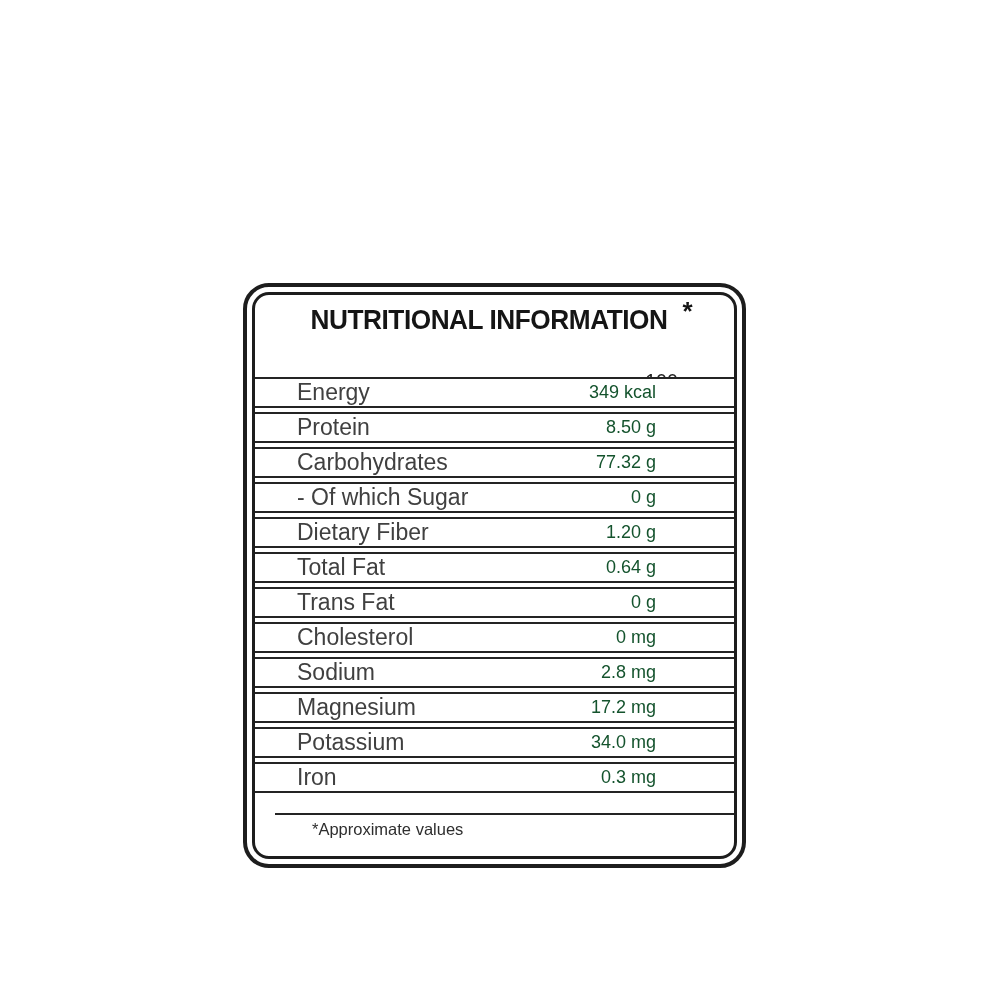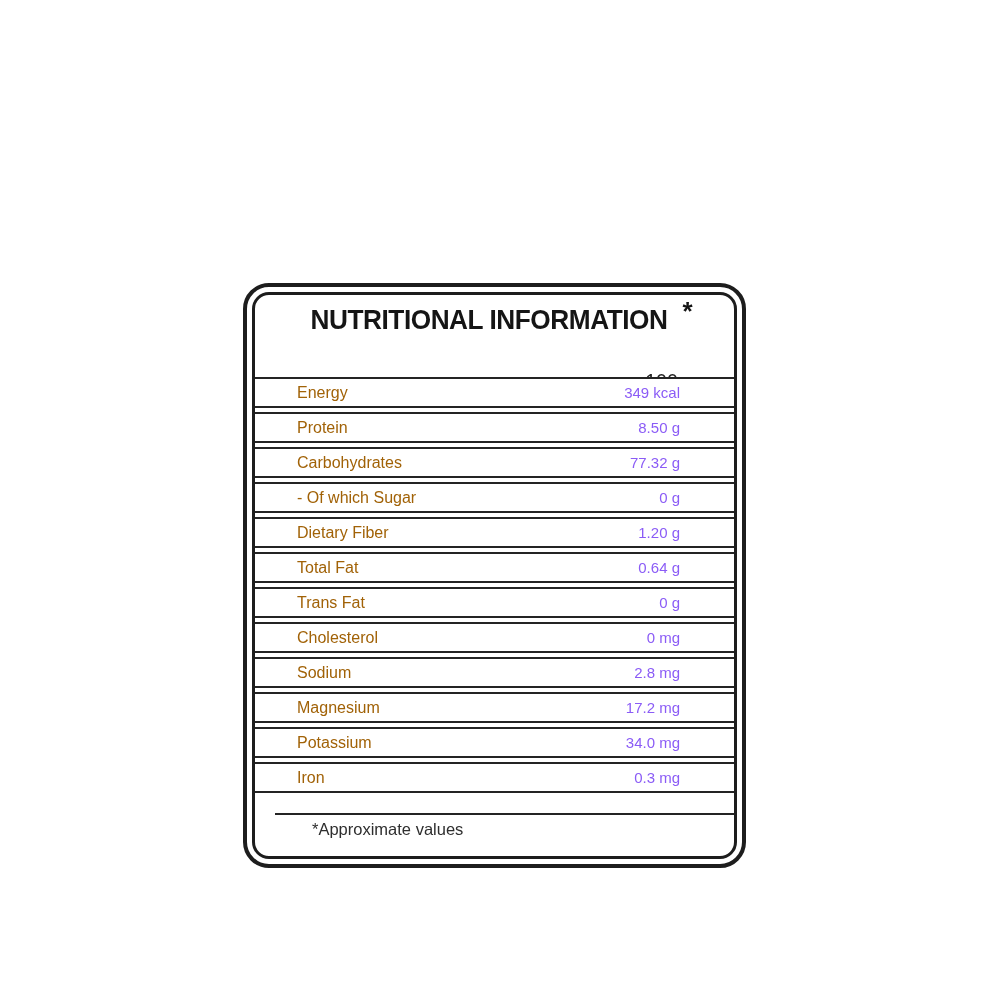--- a/index.html
+++ b/index.html
@@ -89,30 +89,30 @@
     display: flex;
     align-items: center;
     justify-content: space-between;
     background: #ffffff;
   }
   .row + .row {
     margin-top: 4px;
   }
   .nutrient-name {
     padding-left: 42px;
-    font-size: 16px;
-    color: #a16207;
+    font-size: 23px;
+    color: #404040;
     white-space: nowrap;
   }
   .row.indented .nutrient-name {
   }
   .nutrient-value {
-    padding-right: 54px;
-    font-size: 15px;
-    color: #8b5cf6;
+    padding-right: 78px;
+    font-size: 18px;
+    color: #14532d;
     white-space: nowrap;
   }
   .footnote-row {
     flex: 1 1 auto;
     margin-top: 3px;
     border-top: 2.5px solid #242424;
     display: flex;
     align-items: flex-start;
     margin-left: 20px;
   }

